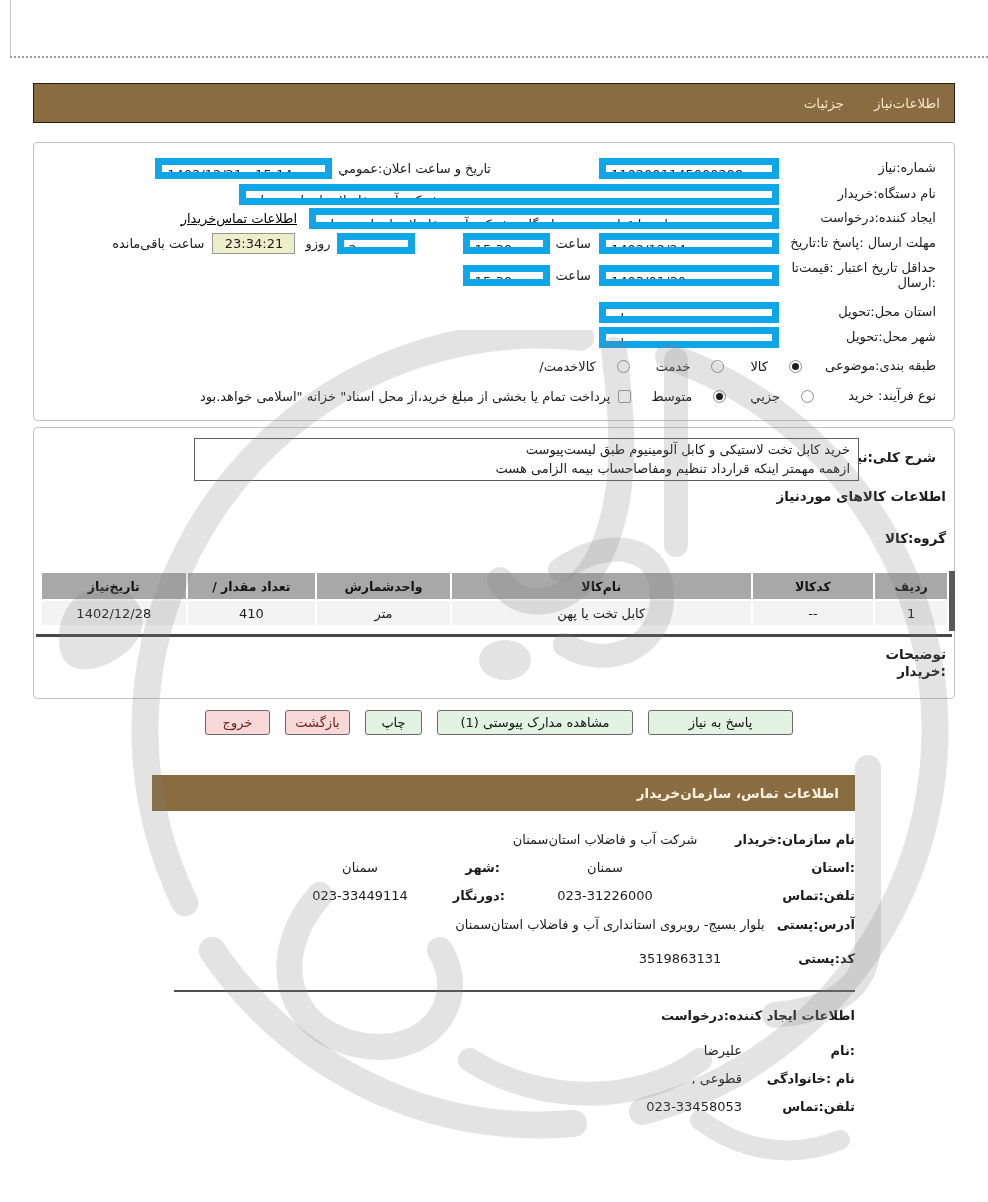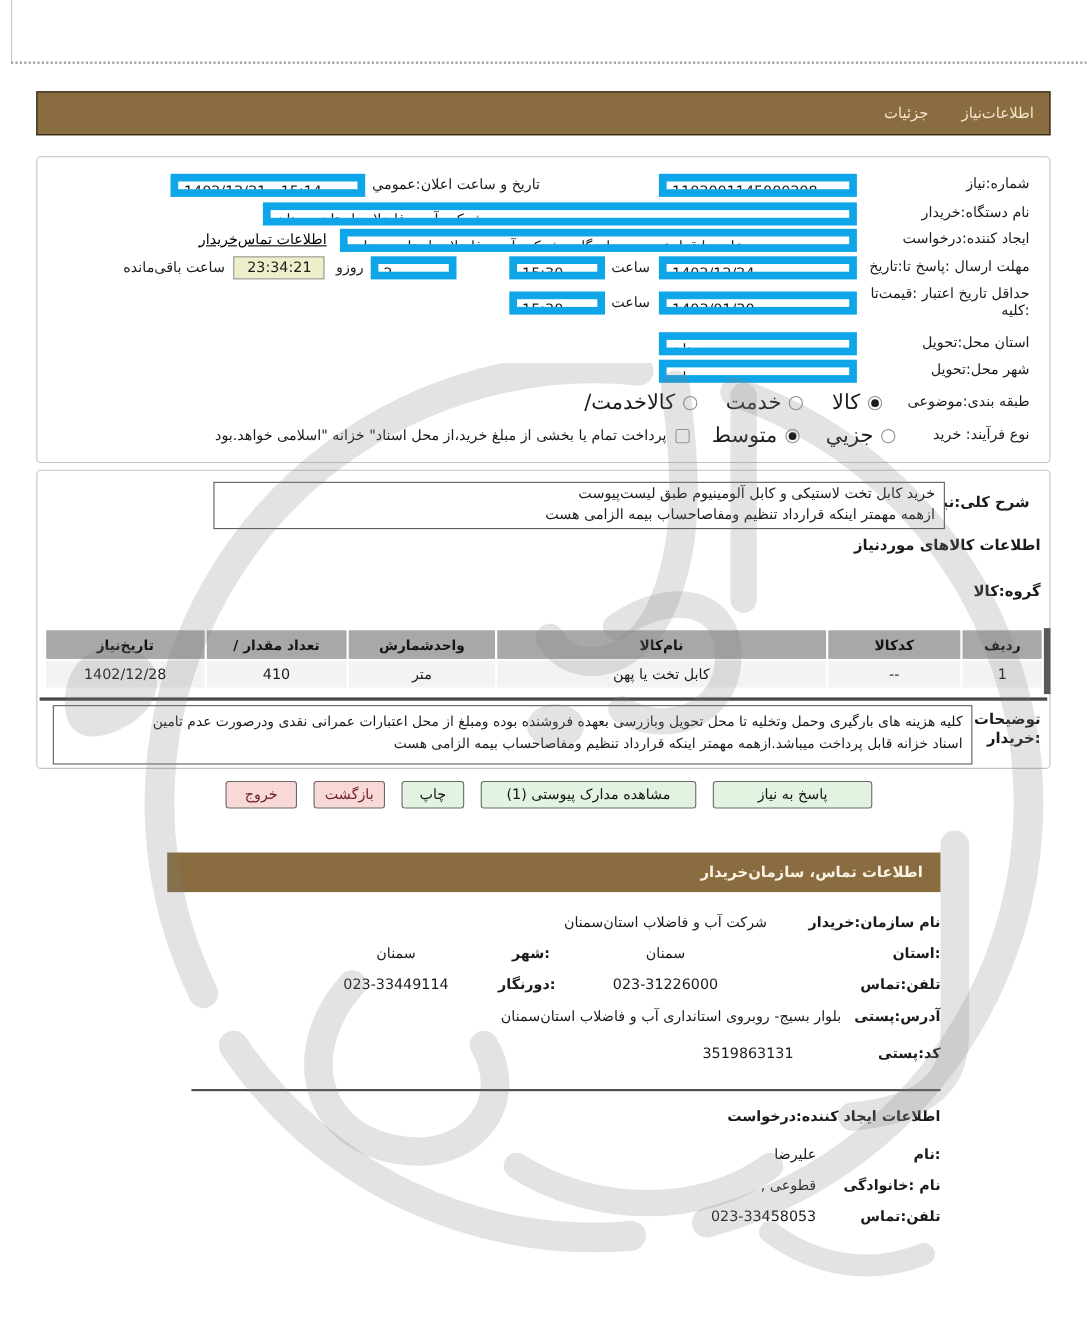--- a/index.html
+++ b/index.html
@@ -23,21 +23,21 @@
          font-size:13px;padding:0 5px;line-height:19px;text-align:left;white-space:nowrap;overflow:hidden;flex:none;}
   .ltr{direction:ltr;}
   .beige{background:#eeeeca;border:1px solid #979797;text-align:center;}
   .sp{flex:none;display:inline-block;height:1px;}
   .ftext{font-size:13px;white-space:nowrap;flex:none;}
   .link{color:#000000;text-decoration:underline;font-size:13px;white-space:nowrap;cursor:pointer;text-align:center;}
   .radio{width:13px;height:13px;border:1px solid #8e8e8e;border-radius:50%;background:#fdfdfd;
          display:inline-block;position:relative;flex:none;box-sizing:border-box;}
   .radio.sel::after{content:"";position:absolute;left:2px;top:2px;right:2px;bottom:2px;background:#1e1e1e;border-radius:50%;}
   .checkbox{width:13px;height:13px;border:1px solid #9a9a9a;background:#fff;border-radius:2px;flex:none;box-sizing:border-box;}
-  .opt{display:flex;align-items:center;gap:7px;font-size:19px;white-space:nowrap;justify-content:space-between;}
+  .opt{display:flex;align-items:center;gap:21px;font-size:13px;white-space:nowrap;justify-content:space-between;}
   .optwrap{display:flex;align-items:center;}
   .bold{font-weight:bold;}
   .descbox{position:absolute;right:95px;top:10px;width:665px;height:43px;box-sizing:border-box;
            border:1px solid #5e5e5e;background:#fff;font-size:13px;line-height:19px;
            padding:1px 8px;text-align:right;overflow:hidden;}
   .groupinput{position:absolute;right:75px;top:100px;width:680px;}
   .tablewrap{position:absolute;right:5px;left:6px;top:143px;}
   table.items{width:100%;border-collapse:separate;border-spacing:2px;}
   table.items th{background:#a8a8a8;height:26px;font-size:12.5px;font-weight:bold;color:#141414;
                  text-align:center;padding:0 15px;white-space:nowrap;}
@@ -128,21 +128,21 @@
         <span class="sp" style="width:10px"></span>
         <span class="input ltr beige" style="width:83px">23:34:21</span>
         <span class="sp" style="width:8px"></span>
         <span class="ftext">ساعت باقی‌مانده</span>
       </div>
     </div>
 
     <div class="frow" style="top:119px;height:32px">
       <span class="flabel2" style="top:-2px">
         <span>حداقل تاریخ اعتبار :قیمت‌تا</span><br>
-        <span>:کلیه</span>
+        <span>:ارسال</span>
       </span>
       <div class="fitems" style="right:175px;top:2px">
         <span class="input ltr" style="width:180px">1403/01/30</span>
         <span class="sp" style="width:8px"></span>
         <span class="ftext">ساعت</span>
         <span class="sp" style="width:6px"></span>
         <span class="input ltr" style="width:87px">15:30</span>
       </div>
     </div>
 
@@ -236,24 +236,20 @@
           </tbody>
       </table>
     </div>
     <div class="darkstrip"></div>
     <div class="thickline"></div>
 
     <div style="position:absolute;right:8px;top:218px;font-size:13.5px;line-height:17px;text-align:right" class="bold">
       <div>توضیحات</div>
       <div>:خریدار</div>
     </div>
-    <div class="notesbox">
-      <div>کلیه هزینه های بارگیری وحمل وتخلیه تا محل تحویل وبازرسی بعهده فروشنده بوده ومبلغ از محل اعتبارات  عمرانی نقدی ودرصورت عدم تامین</div>
-      <div>اسناد خزانه قابل پرداخت میباشد.ازهمه مهمتر اینکه قرارداد تنظیم ومفاصاحساب بیمه الزامی  هست</div>
-    </div>
   </div>
 
   <div class="btnrow">
     <button class="btn green" style="width:145px">پاسخ به نیاز</button>
     <button class="btn green" style="width:196px">مشاهده مدارک پیوستی (1)</button>
     <button class="btn green" style="width:57px">چاپ</button>
     <button class="btn pink" style="width:65px">بازگشت</button>
     <button class="btn pink" style="width:65px">خروج</button>
   </div>
 

